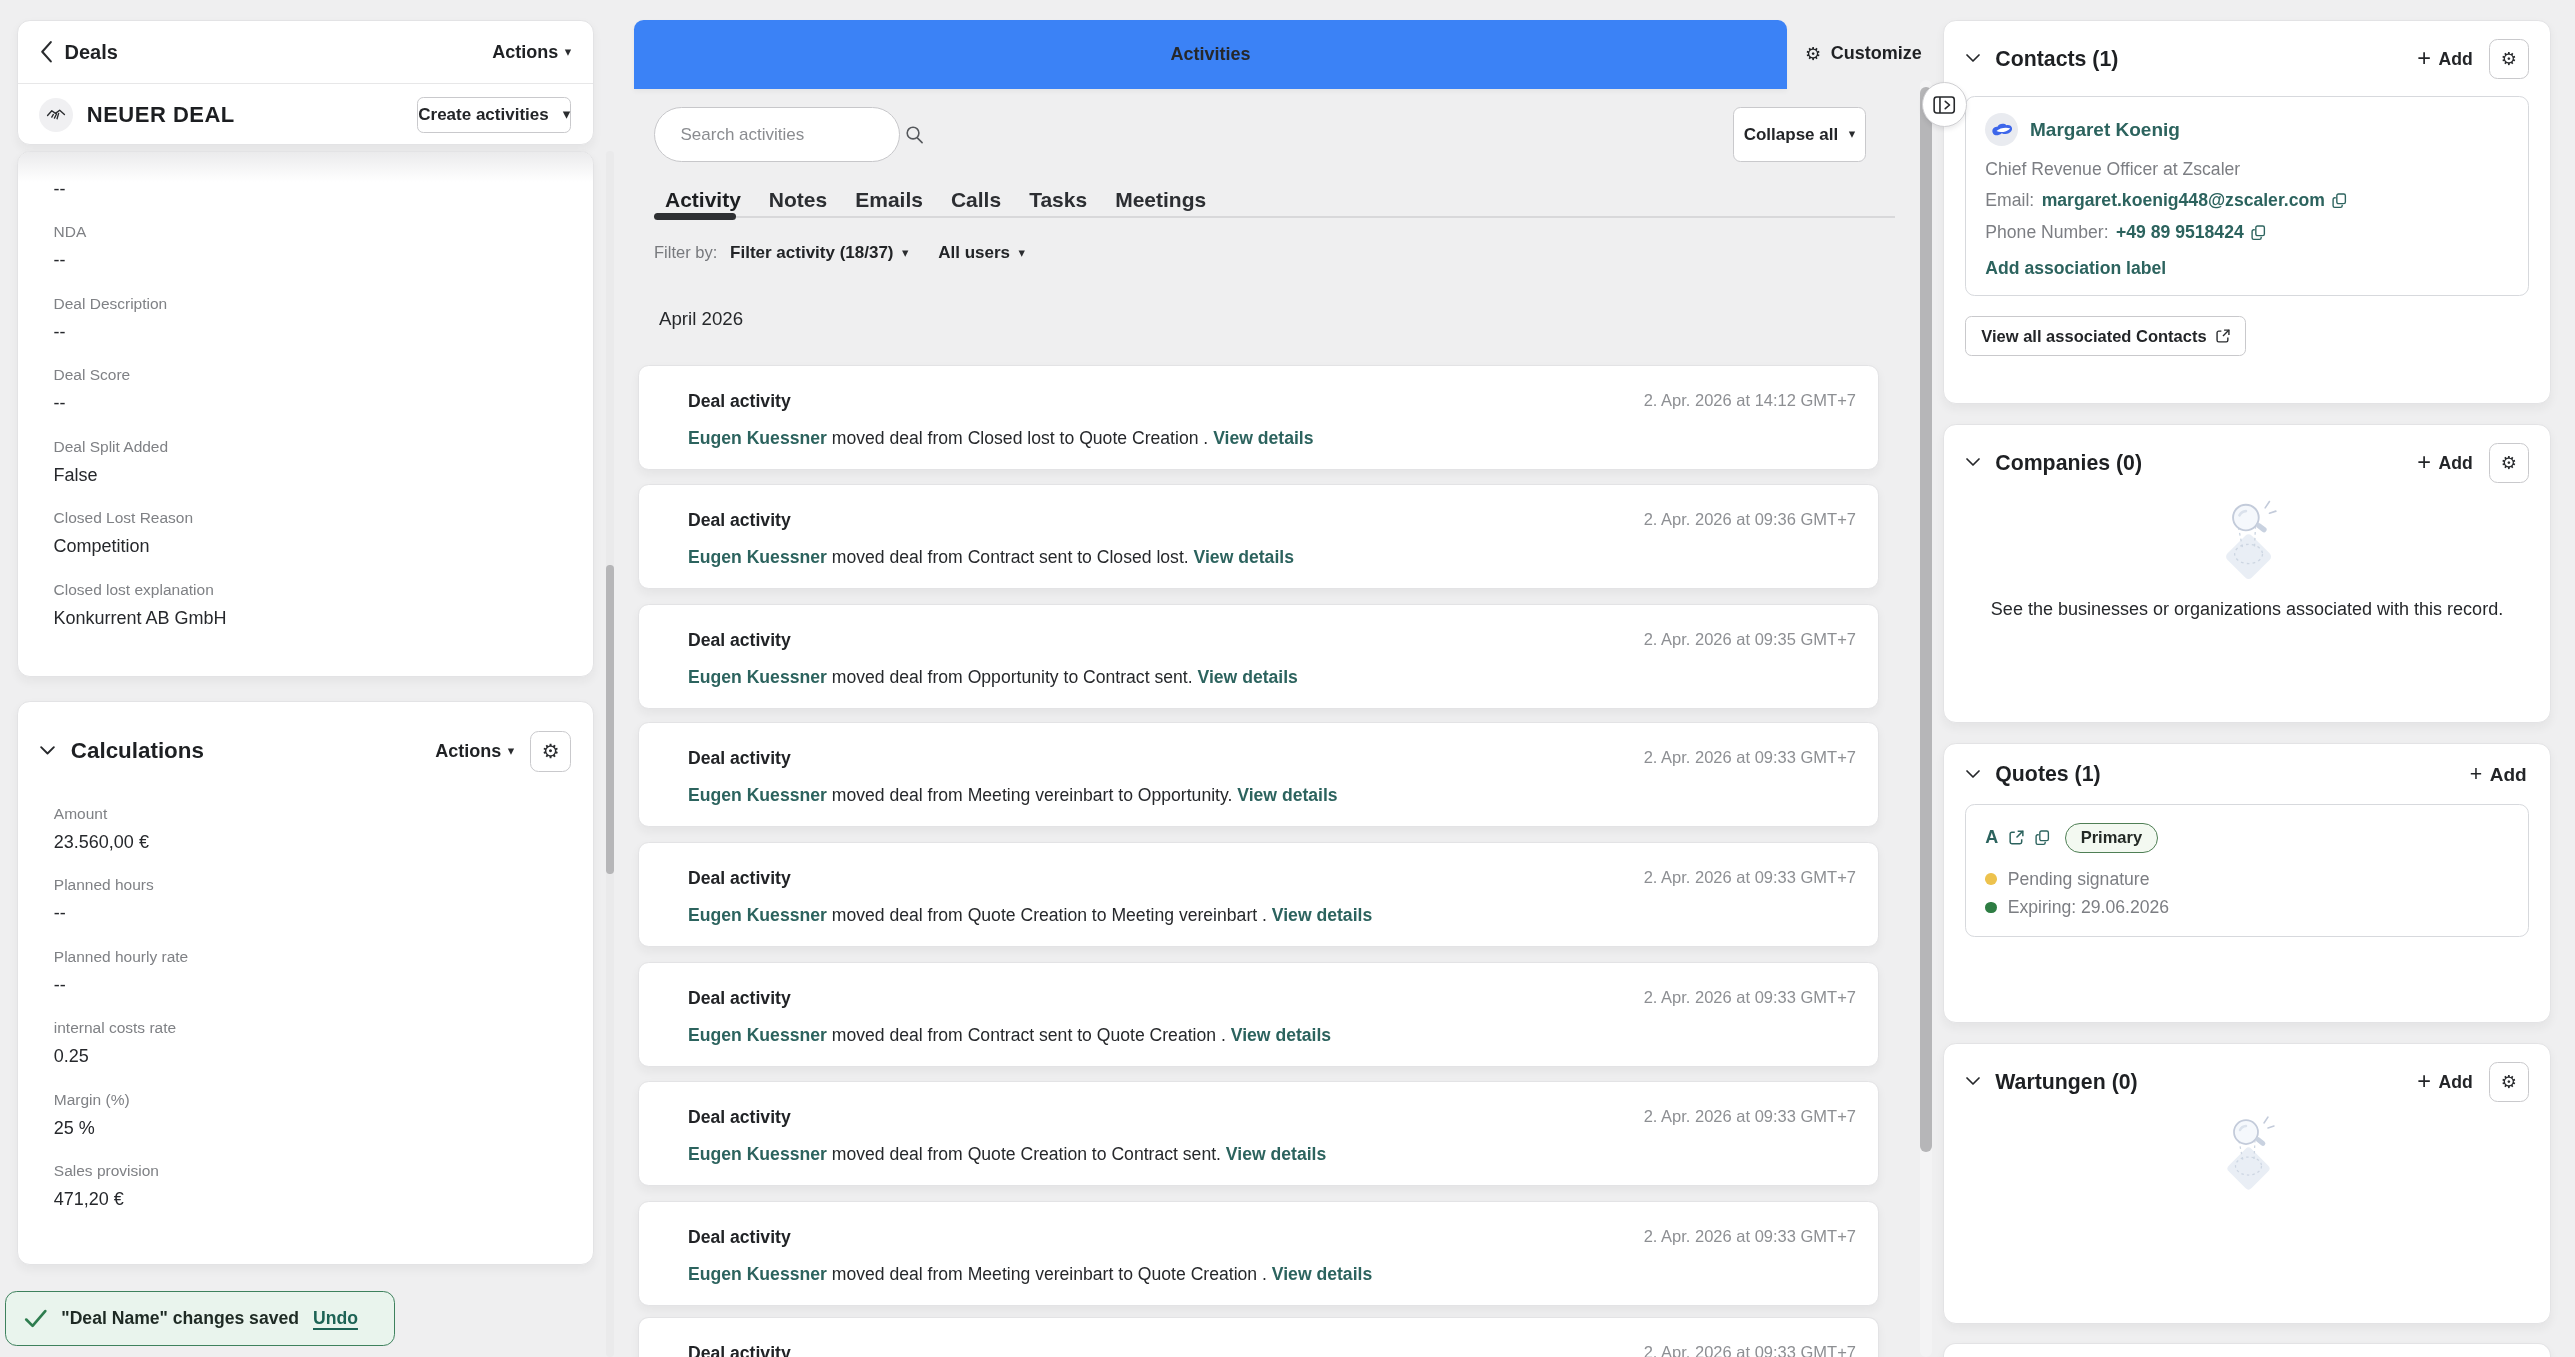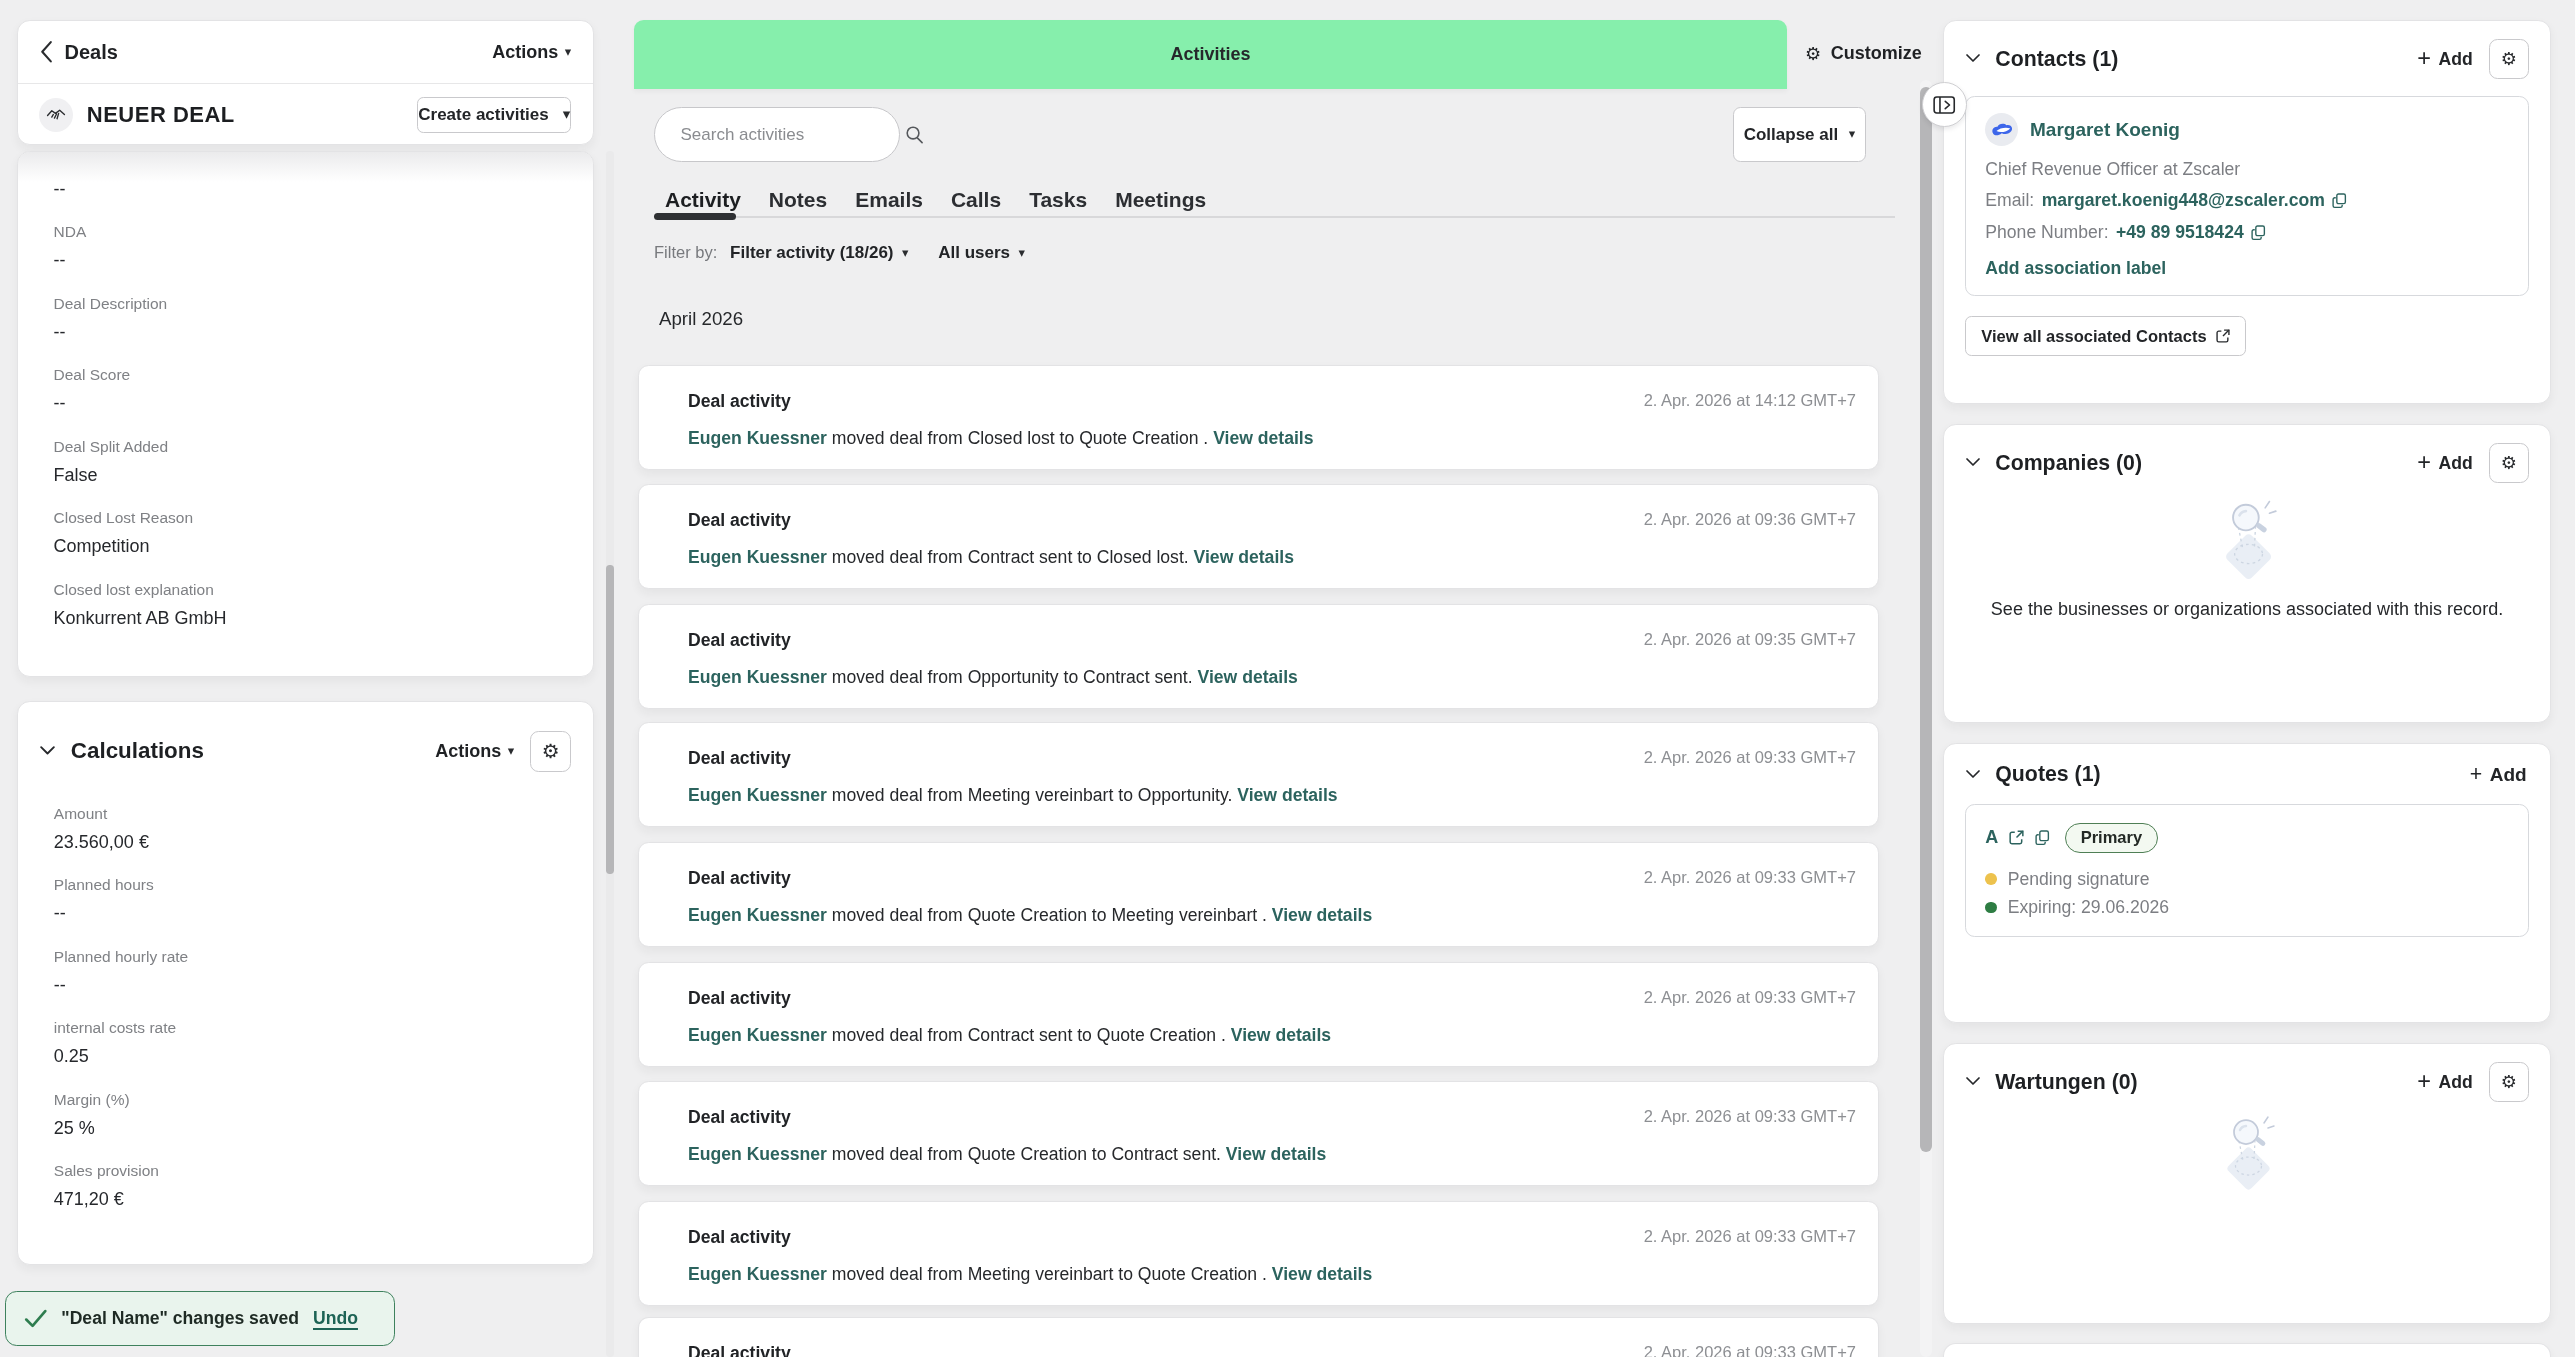--- a/index.html
+++ b/index.html
@@ -61,21 +61,21 @@
     border:1.6px solid #3e815d;border-radius:11.7px;display:flex;align-items:center;
     padding:0 18px;gap:14px;box-sizing:border-box;
   }
   .toast-msg{font-size:17.6px;font-weight:700;color:#1e2a24;white-space:nowrap;}
   .toast-undo{font-size:17.6px;font-weight:700;color:#1d6355;text-decoration:underline;text-decoration-thickness:1.6px;text-underline-offset:4.3px;cursor:pointer;white-space:nowrap;}
   
   .l-track{position:absolute;left:606px;top:151px;width:7.5px;height:1206px;background:#eaeaeb;border-radius:3.7px;}
   .l-thumb{position:absolute;left:606px;top:565px;width:7.5px;height:309px;background:#b6b6b8;border-radius:3.7px;}
   
   .activities-bar{
-    position:absolute;left:634px;top:20px;width:1153px;height:69px;background:#86efac;
+    position:absolute;left:634px;top:20px;width:1153px;height:69px;background:#3b82f6;
     border-radius:9.6px 9.6px 0 0;box-shadow:0 2.1px 5.3px rgba(30,32,36,.04);
     display:flex;align-items:center;justify-content:center;
   }
   .activities-bar span{font-size:18px;font-weight:600;color:#26282b;}
   .customize{position:absolute;left:1805px;top:35px;height:37px;display:flex;align-items:center;gap:9.6px;cursor:pointer;}
   .customize span{font-size:18px;font-weight:700;color:#1f2124;}
   .collapse-circle{
     position:absolute;left:1922px;top:82px;width:45px;height:45px;border-radius:50%;
     background:#fff;border:1.1px solid #cfcfd2;box-shadow:0 2.1px 5.3px rgba(30,32,36,.10);
     display:flex;align-items:center;justify-content:center;box-sizing:border-box;cursor:pointer;z-index:5;
@@ -293,21 +293,21 @@
   <span class="tab">Calls</span>
   <span class="tab">Tasks</span>
   <span class="tab">Meetings</span>
 </div>
 <div class="tab-divider"></div>
 <div class="tab-indicator"></div>
 
 <div class="filter-row">
   <span class="filter-label">Filter by:</span>
   <span class="filter-btn">
-    <span>Filter activity (18/26)</span>
+    <span>Filter activity (18/37)</span>
     <span class="caret">▾</span>
   </span>
   <span class="filter-btn users-btn">
     <span>All users</span>
     <span class="caret">▾</span>
   </span>
 </div>
 
 <div class="date-group">April 2026</div>
 

